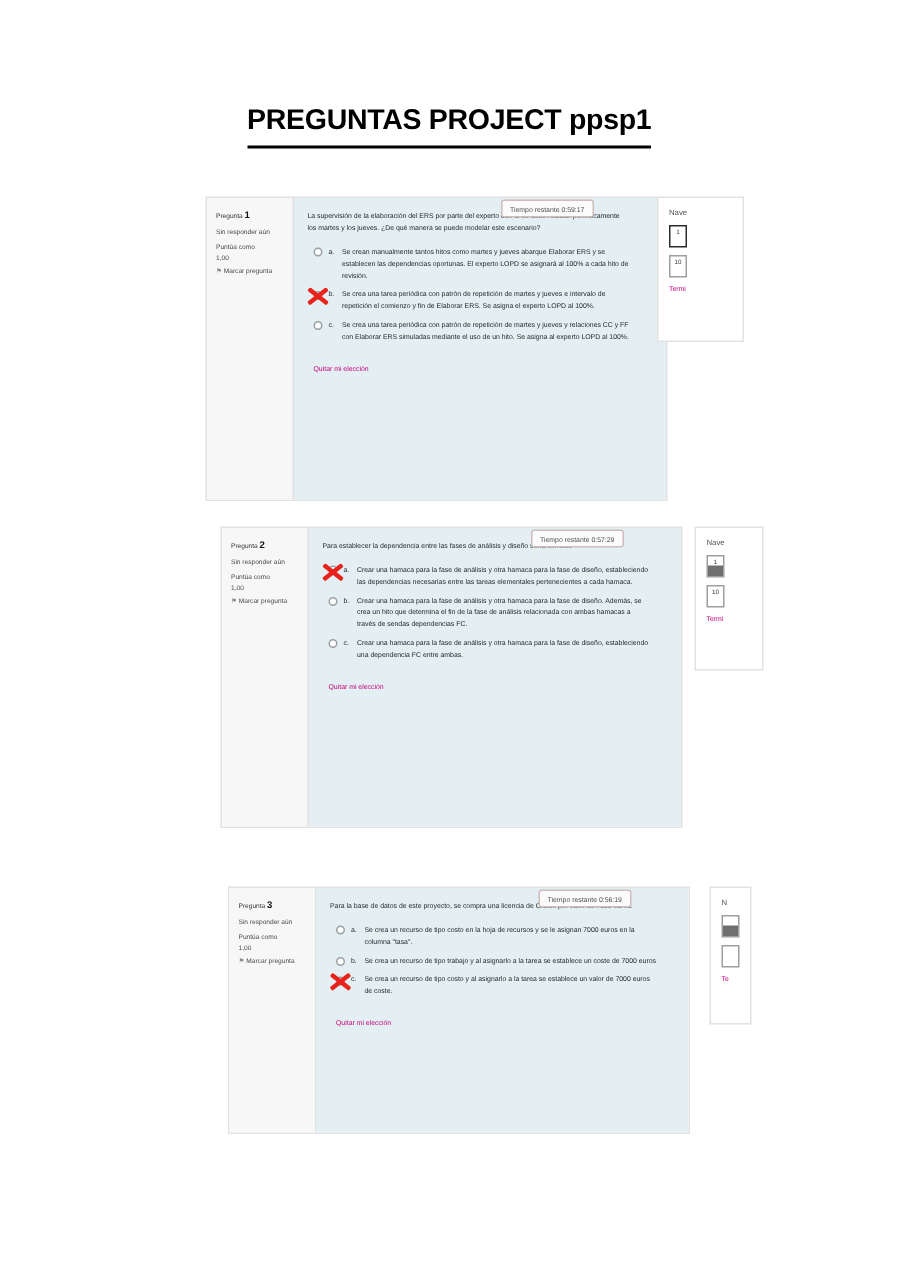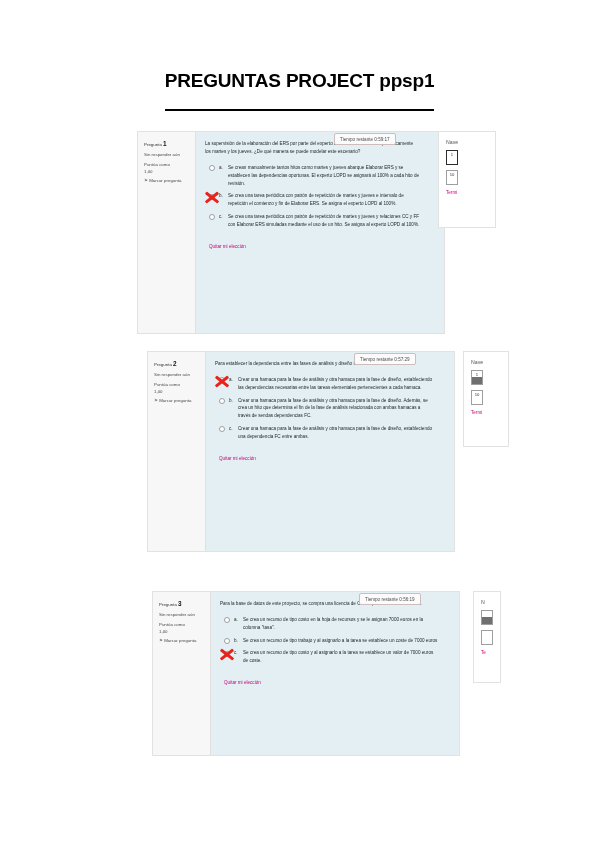--- a/index.html
+++ b/index.html
@@ -22,21 +22,21 @@
     left: 0;
     width: 599px;
     text-align: center;
     font-size: 19px;
     font-weight: bold;
     color: #000000;
     letter-spacing: -0.2px;
   }
   .page-title span {
     border-bottom: 2px solid #000;
-    padding-bottom: 18px;
+    padding-bottom: 6px;
   }
 
   
   .shot {
     position: absolute;
   }
   .shot-inner {
     position: relative;
     background: #ffffff;
     border: 1px solid #e2e2e2;

